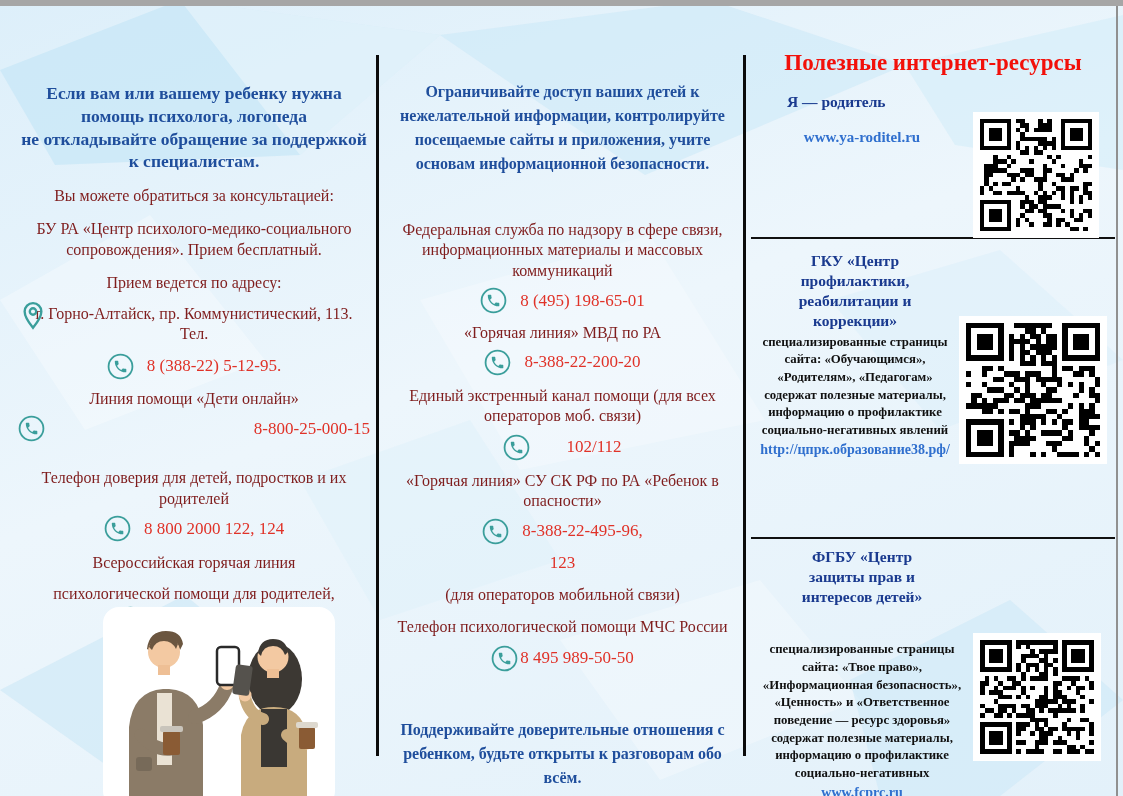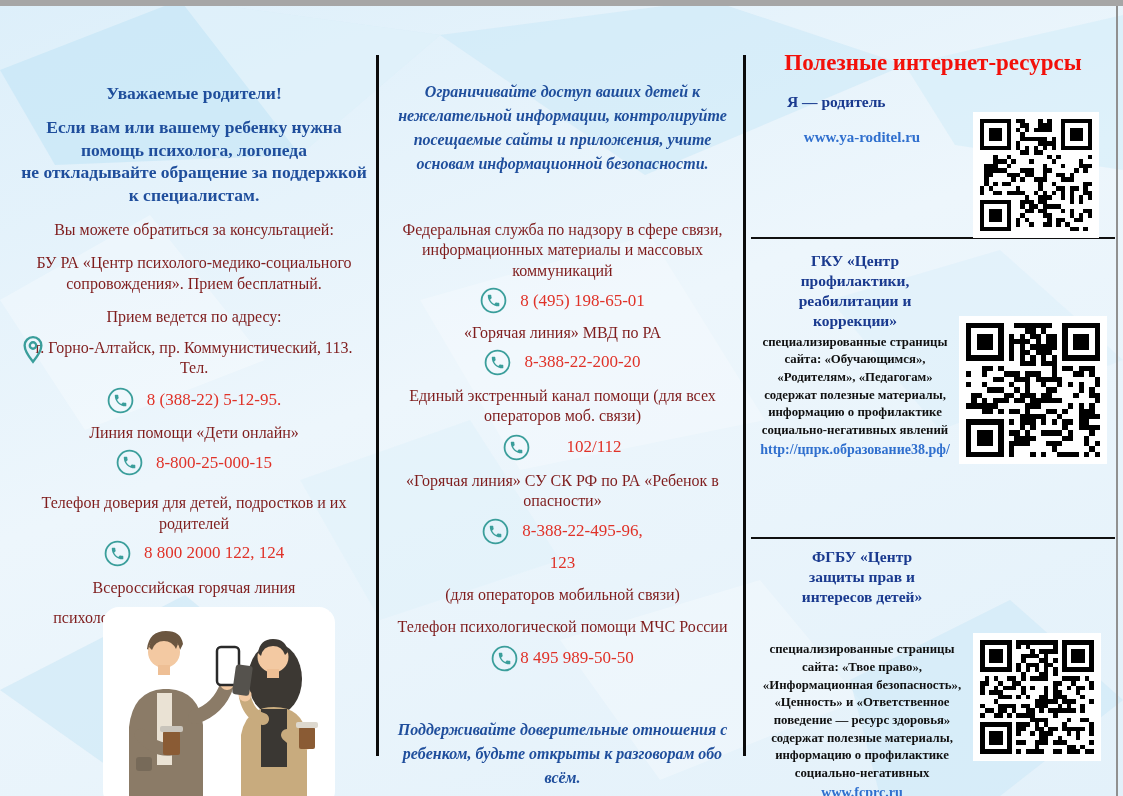--- a/index.html
+++ b/index.html
@@ -22,21 +22,21 @@
   .h-navy{color:#1f4e9c;font-weight:bold;font-size:17.5px;line-height:1.3;}
   .pre{white-space:pre-line;}
   .body-txt{font-size:16px;color:#7f1d1d;line-height:1.28;}
   .phone-num{color:#e03228;font-size:17px;}
   .phone-row{display:flex;align-items:center;justify-content:center;gap:13px;}
   .icon-svg{display:block;}
 
   .addr-row{position:relative;padding:0 6px;}
   .pin{position:absolute;left:2px;top:-3px;}
 
-  .italic-navy{color:#1f4e9c;font-style:italic;font-weight:600;font-size:16px;line-height:1.5;}
+  .italic-navy{color:#1f4e9c;font-weight:600;font-size:16px;line-height:1.5;}
 
   .r-title{color:#f2100a;font-weight:bold;font-size:23px;margin:4px 0 8px 0;}
   .r-section{display:flex;gap:8px;padding:8px 2px 4px 8px;box-sizing:border-box;}
   .sep{border-bottom:2px solid #101010;}
   .r-text{flex:1;text-align:center;}
   .r-head{color:#1a3a8f;font-weight:bold;font-size:15.5px;line-height:1.3;}
   .r-body{font-size:12.8px;font-weight:600;line-height:1.38;color:#101010;overflow-wrap:anywhere;}
   .r-link{color:#2f6fce;font-size:14px;font-weight:600;text-decoration:none;overflow-wrap:anywhere;}
   .qr-wrap{background:#ffffff;display:flex;align-items:center;justify-content:center;flex:0 0 auto;}
   .qr{display:block;}
@@ -62,21 +62,20 @@
   <polygon points="850,680 1010,600 1123,700 1000,796 880,796" fill="#c9e8f7" opacity="0.5"></polygon>
   <polygon points="300,480 470,420 560,560 380,620" fill="#ddf1fa" opacity="0.4"></polygon>
 </svg>
 
 <div class="topbar"></div>
 <div class="right-edge"></div>
 <div class="divider" id="divider-1"></div>
 <div class="divider" id="divider-2"></div>
 
 <div class="col" id="col-left">
-  <div class="h-navy" style="margin-bottom:11px;">Уважаемые родители!</div>
   <div class="h-navy pre" style="margin-bottom:13px;">Если вам или вашему ребенку нужна
 помощь психолога, логопеда
 не откладывайте обращение за поддержкой
 к специалистам.</div>
   <div class="body-txt" style="margin-bottom:13px;">Вы можете обратиться за консультацией:</div>
   <div class="body-txt" style="margin-bottom:13px;">БУ РА «Центр психолого-медико-социального сопровождения». Прием бесплатный.</div>
   <div class="body-txt" style="margin-bottom:10px;">Прием ведется по адресу:</div>
 
   <div class="addr-row">
     <span class="pin">
@@ -93,21 +92,21 @@
     <span>
       <svg class="icon-svg" width="27" height="27" viewBox="0 0 24 24">
         <circle cx="12" cy="12" r="10.6" fill="none" stroke="#3a9e9b" stroke-width="1.6"></circle>
         <path transform="translate(5.2,5.2) scale(0.57)" fill="#3a9e9b" d="M6.6 10.8c1.4 2.8 3.8 5.1 6.6 6.6l2.2-2.2c.3-.3.7-.4 1-.2 1.1.4 2.3.6 3.6.6.6 0 1 .4 1 1V20c0 .6-.4 1-1 1C10.6 21 3 13.4 3 4c0-.6.4-1 1-1h3.5c.6 0 1 .4 1 1 0 1.2.2 2.4.6 3.6.1.3 0 .7-.2 1l-2.3 2.2z"></path>
       </svg>
     </span>
     <span class="phone-num">8 (388-22) 5-12-95.</span>
   </div>
 
   <div class="body-txt" style="margin-bottom:6px;">Линия помощи «Дети онлайн»</div>
-  <div class="phone-row" style="margin-bottom:17px;">
+  <div class="phone-row" style="margin-bottom:26px;justify-content:space-between;">
     <span>
       <svg class="icon-svg" width="27" height="27" viewBox="0 0 24 24">
         <circle cx="12" cy="12" r="10.6" fill="none" stroke="#3a9e9b" stroke-width="1.6"></circle>
         <path transform="translate(5.2,5.2) scale(0.57)" fill="#3a9e9b" d="M6.6 10.8c1.4 2.8 3.8 5.1 6.6 6.6l2.2-2.2c.3-.3.7-.4 1-.2 1.1.4 2.3.6 3.6.6.6 0 1 .4 1 1V20c0 .6-.4 1-1 1C10.6 21 3 13.4 3 4c0-.6.4-1 1-1h3.5c.6 0 1 .4 1 1 0 1.2.2 2.4.6 3.6.1.3 0 .7-.2 1l-2.3 2.2z"></path>
       </svg>
     </span>
     <span class="phone-num">8-800-25-000-15</span>
   </div>
 
   <div class="body-txt" style="margin-bottom:6px;">Телефон доверия для детей, подростков и их родителей</div>

